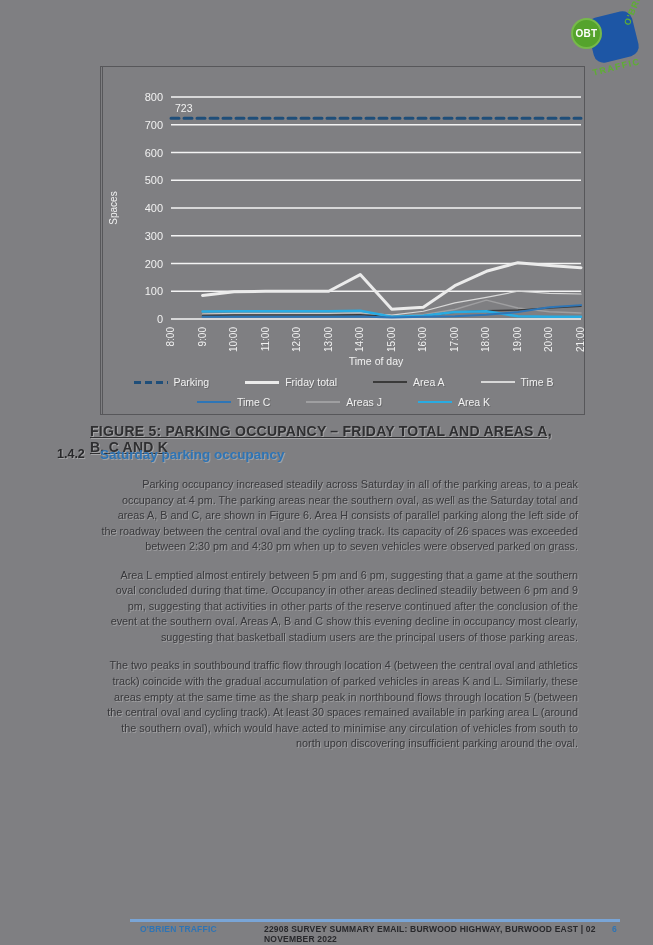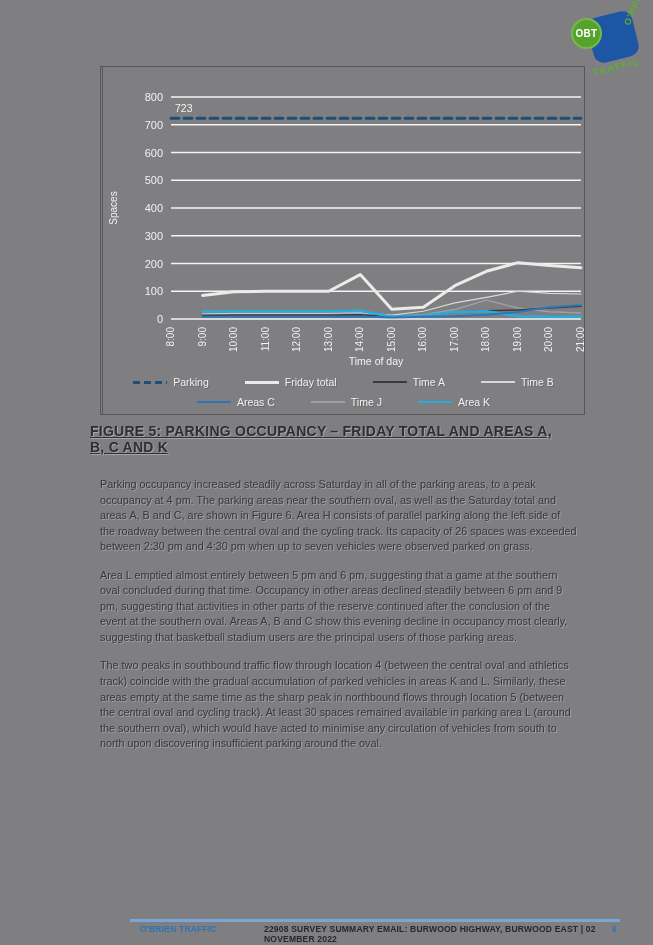--- a/index.html
+++ b/index.html
@@ -39,21 +39,21 @@
   .fig-caption { position:absolute; left:90px; top:423px; width:480px;
     font-size:14px; font-weight:bold; letter-spacing:.25px; color:#2f2f31;
     text-shadow:1px 1px 0 rgba(235,235,235,.35);text-decoration:underline; }
   .section-head { position:absolute; left:57px; top:447px; width:540px; display:flex; }
   .section-num { font-size:12.5px; font-weight:bold; color:#28282a; width:43px;
     text-shadow:1px 1px 0 rgba(235,235,235,.35); }
   .section-title { font-size:13.5px; font-weight:bold; color:#2e74b5;
     text-shadow:1px 1px 0 rgba(230,238,246,.3); }
   .body-copy { position:absolute; left:100px; top:477px; width:478px;
     font-size:10.8px; line-height:1.44; color:#37373a;
-    text-shadow:1px 1px 0 rgba(235,235,235,.32); }
+    text-shadow:1px 1px 0 rgba(235,235,235,.32);text-align:right; }
   .body-copy p { margin-bottom:13px; }
 
   
   .footer-rule { position:absolute; left:130px; top:919px; width:490px; height:3px;
     background:#79a5d7; }
   .footer { position:absolute; left:0; top:924px; width:644px; height:14px;
     font-size:8.5px; font-weight:bold; letter-spacing:.2px; }
   .footer-brand { position:absolute; left:140px; color:#2e74b5; }
   .footer-text { position:absolute; left:218px; color:#28282b;margin-left:46px; }
   .footer-page { position:absolute; left:612px; color:#2e74b5; }
@@ -122,46 +122,50 @@
           <span class="legend-item">
             <span class="legend-swatch" style="height: 3px; background: repeating-linear-gradient(90deg, rgb(31, 78, 121) 0px, rgb(31, 78, 121) 7px, transparent 7px, transparent 11px);"></span>
             <span>Parking</span>
           </span>
           <span class="legend-item">
             <span class="legend-swatch" style="height: 3px; background: rgb(235, 235, 235);"></span>
             <span>Friday total</span>
           </span>
           <span class="legend-item">
             <span class="legend-swatch" style="height: 2px; background: rgb(58, 58, 58);"></span>
-            <span>Time A</span>
+            <span>Area A</span>
           </span>
           <span class="legend-item">
             <span class="legend-swatch" style="height: 2px; background: rgb(216, 216, 216);"></span>
             <span>Time B</span>
           </span>
         </div>
         <div class="legend-row">
           <span class="legend-item">
             <span class="legend-swatch" style="height: 2px; background: rgb(46, 117, 182);"></span>
-            <span>Areas C</span>
+            <span>Time C</span>
           </span>
           <span class="legend-item">
             <span class="legend-swatch" style="height: 2px; background: rgb(159, 159, 161);"></span>
-            <span>Time J</span>
+            <span>Areas J</span>
           </span>
           <span class="legend-item">
             <span class="legend-swatch" style="height: 2.5px; background: rgb(41, 171, 226);"></span>
             <span>Area K</span>
           </span>
         </div>
       </div>
   </div>
 
   <div class="fig-caption">FIGURE 5: PARKING OCCUPANCY – FRIDAY TOTAL AND AREAS A, B, C AND K</div>
 
+  <div class="section-head">
+    <span class="section-num">1.4.2</span>
+    <span class="section-title">Saturday parking occupancy</span>
+  </div>
 
   <div class="body-copy">
     <p>Parking occupancy increased steadily across Saturday in all of the parking areas, to a peak occupancy at 4 pm. The parking areas near the southern oval, as well as the Saturday total and areas A, B and C, are shown in Figure 6. Area H consists of parallel parking along the left side of the roadway between the central oval and the cycling track. Its capacity of 26 spaces was exceeded between 2:30 pm and 4:30 pm when up to seven vehicles were observed parked on grass.</p>
     <p>Area L emptied almost entirely between 5 pm and 6 pm, suggesting that a game at the southern oval concluded during that time. Occupancy in other areas declined steadily between 6 pm and 9 pm, suggesting that activities in other parts of the reserve continued after the conclusion of the event at the southern oval. Areas A, B and C show this evening decline in occupancy most clearly, suggesting that basketball stadium users are the principal users of those parking areas.</p>
     <p>The two peaks in southbound traffic flow through location 4 (between the central oval and athletics track) coincide with the gradual accumulation of parked vehicles in areas K and L. Similarly, these areas empty at the same time as the sharp peak in northbound flows through location 5 (between the central oval and cycling track). At least 30 spaces remained available in parking area L (around the southern oval), which would have acted to minimise any circulation of vehicles from south to north upon discovering insufficient parking around the oval.</p>
   </div>
 
   <div class="footer-rule"></div>
   <div class="footer">
     <span class="footer-brand">O'BRIEN TRAFFIC</span>

